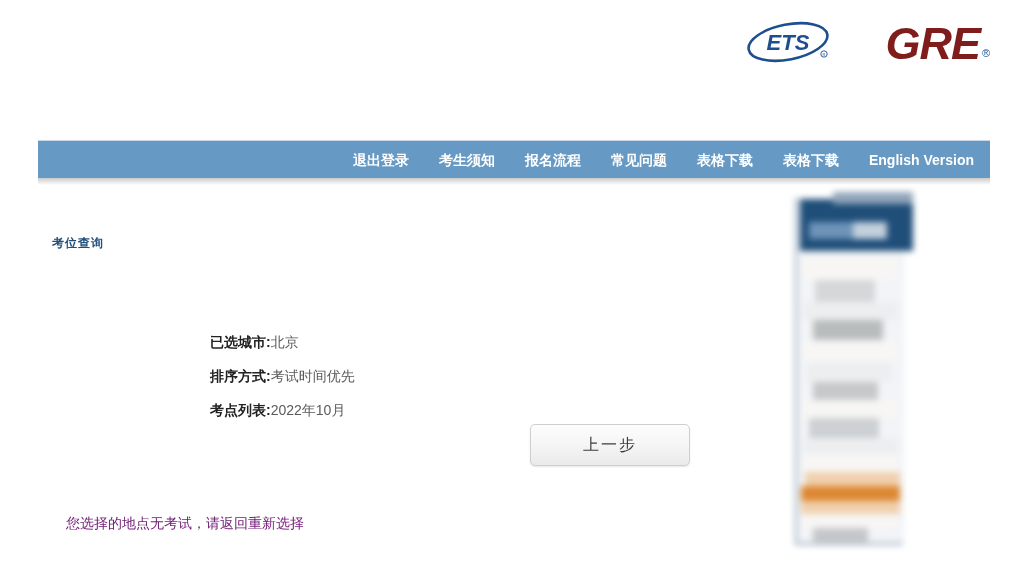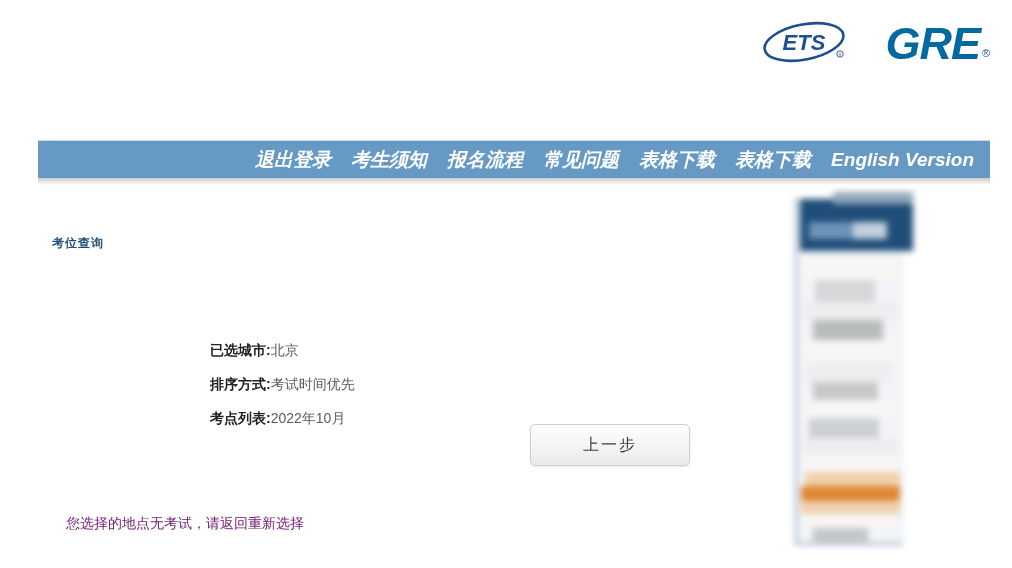--- a/index.html
+++ b/index.html
@@ -22,39 +22,39 @@
     left: 0;
     width: 1012px;
     height: 120px;
   }
   .logo-group {
     position: absolute;
     right: 22px;
     top: 20px;
     display: flex;
     align-items: center;
-    gap: 36px;
+    gap: 52px;
   }
   .ets-logo {
     position: relative;
     width: 88px;
     height: 46px;
   }
   .ets-logo svg { display: block; }
   .gre-logo {
     display: flex;
     align-items: baseline;
   }
   .gre-text {
     font-family: "Liberation Sans", "DejaVu Sans", sans-serif;
     font-size: 45px;
     font-weight: bold;
     font-style: italic;
     letter-spacing: -1px;
-    color: #0369a1;
+    color: #7f1d1d;
     line-height: 1;
   }
   .gre-reg {
     font-size: 11px;
     color: #1d4f8f;
     margin-left: 2px;
     position: relative;
     top: -2px;
   }
 
@@ -68,29 +68,28 @@
     background: #6699c4;
     border-top: 1px solid #c9d8e6;
     box-sizing: border-box;
     display: flex;
     align-items: center;
     justify-content: flex-end;
     padding-right: 16px;
   }
   .nav-item {
     color: #ffffff;
-    font-size: 19px;
+    font-size: 14px;
     font-weight: bold;
     font-family: "Liberation Sans", "DejaVu Sans", sans-serif;
     text-decoration: none;
-    margin-left: 20px;
+    margin-left: 30px;
     white-space: nowrap;
     cursor: pointer;
     line-height: 1;
-    font-style: italic;
   }
   .nav-shadow {
     position: absolute;
     left: 38px;
     top: 178px;
     width: 952px;
     height: 7px;
     background: linear-gradient(to bottom, rgba(140,140,140,0.45), rgba(255,255,255,0));
   }
 
@@ -113,21 +112,21 @@
   }
 
   .form-block {
     position: absolute;
     left: 210px;
     top: 141px;
   }
   .form-row {
     height: 34px;
     display: flex;
-    align-items: flex-end;
+    align-items: center;
     font-size: 14px;
     color: #4c4c4c;
     white-space: nowrap;
   }
   .form-label {
     font-weight: bold;
     color: #222222;
   }
   .form-value {
     color: #5a5a5a;

